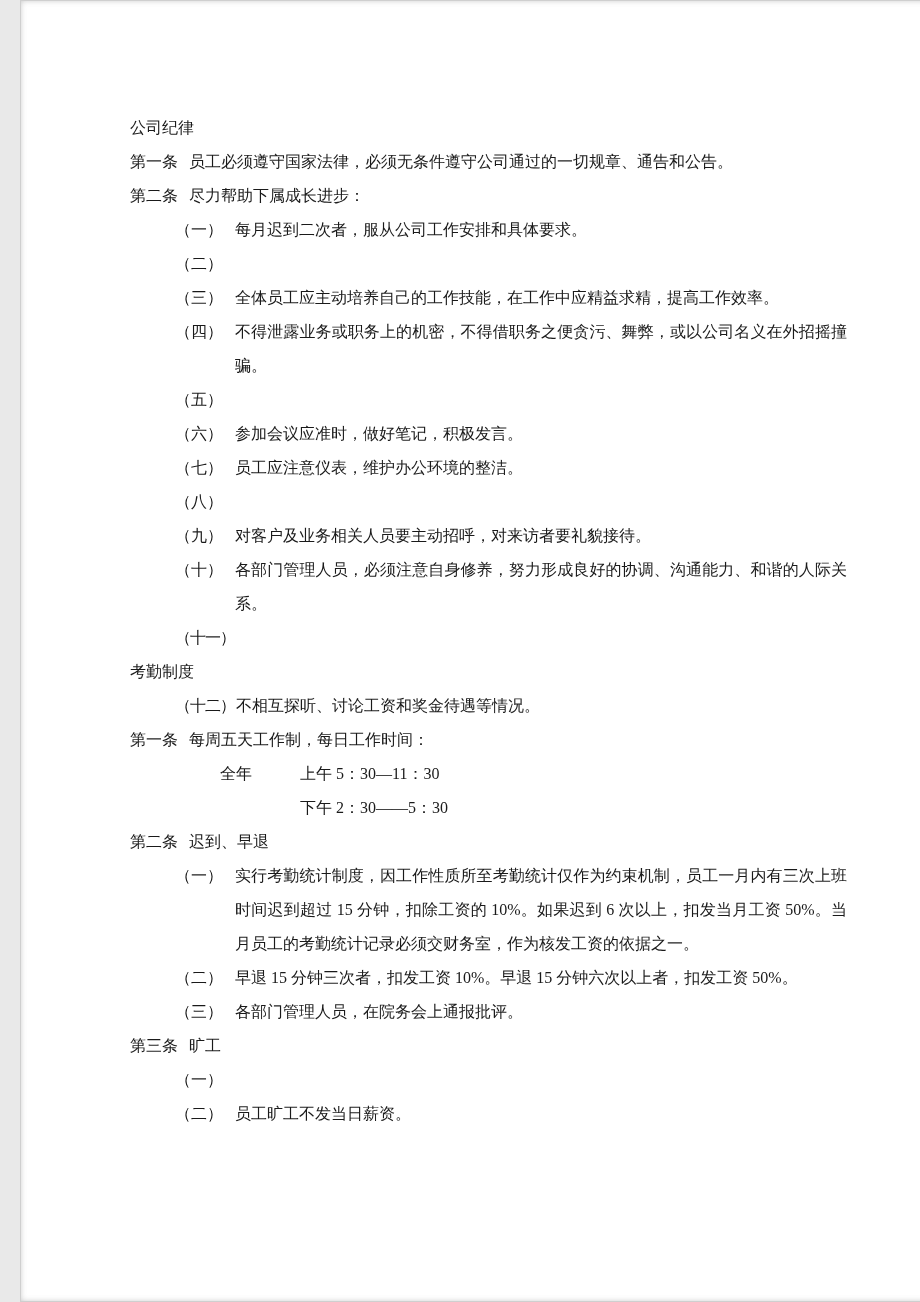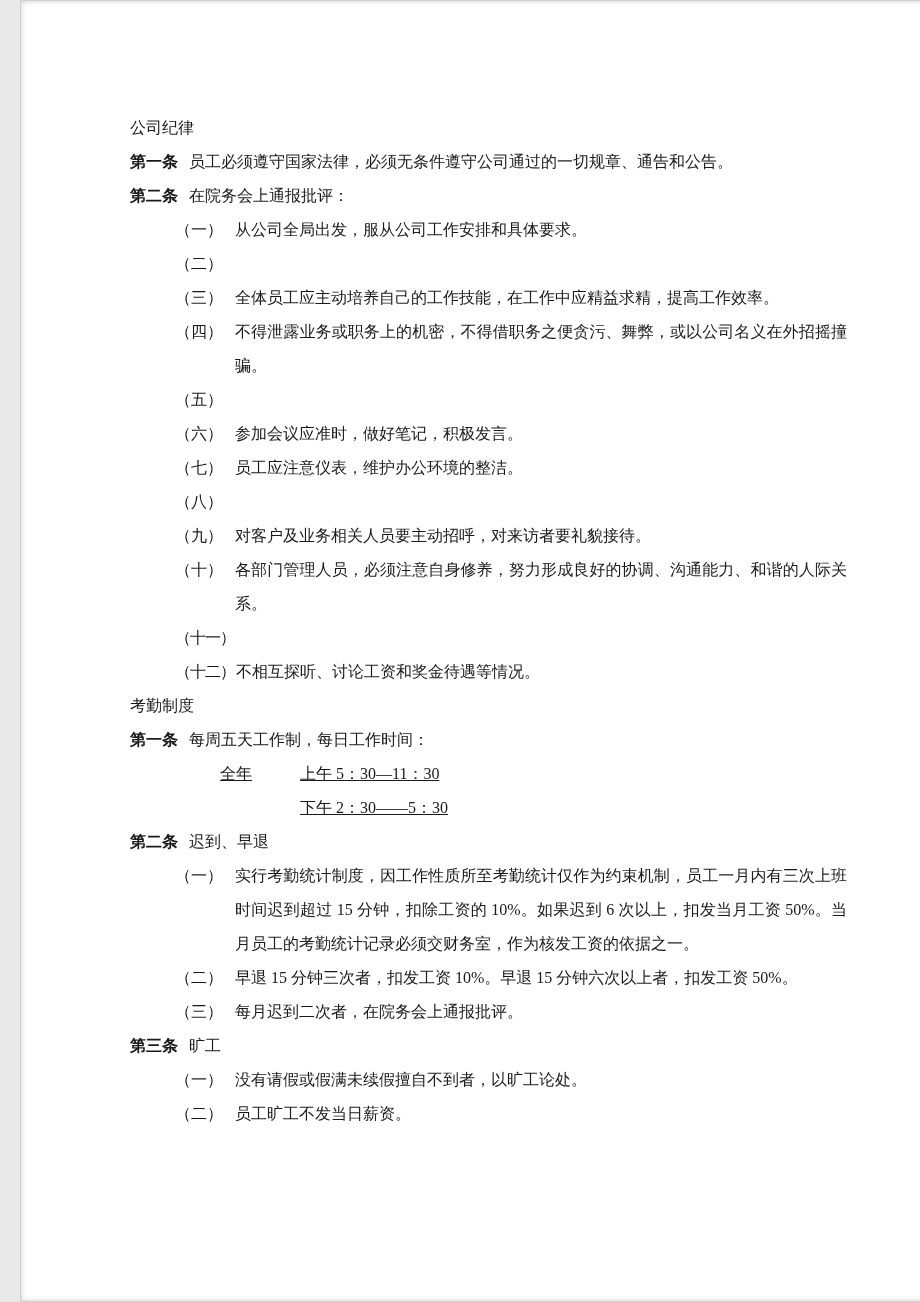--- a/index.html
+++ b/index.html
@@ -15,47 +15,47 @@
     font-family: "Liberation Serif", "DejaVu Serif", serif;
     font-size: 16px;
     line-height: 34px;
     padding: 111px 93px 0 110px;
     overflow: hidden;
     box-shadow: inset 0 0 0 1px #cfcfcf, inset 0 0 6px rgba(110,110,110,0.45);
   }
   .block { text-align: justify; text-justify: inter-character; }
   .heading { }
   .article { display: flex; }
-  .article .label { flex: 0 0 auto; margin-right: 11px; white-space: nowrap; font-weight: bold; }
+  .article .label { flex: 0 0 auto; margin-right: 11px; white-space: nowrap; }
   .article .text { flex: 1 1 auto; }
   .item { display: flex; padding-left: 45px; }
   .item .num { flex: 0 0 auto; margin-right: 12px; white-space: nowrap; }
   .item .num.long { letter-spacing: -1px; margin-right: 1px; }
   .item .text { flex: 1 1 auto; }
-  .schedule { display: flex; padding-left: 90px; text-decoration: underline; }
+  .schedule { display: flex; padding-left: 90px; }
   .schedule .slabel { flex: 0 0 80px; white-space: nowrap; }
   .schedule .text { flex: 0 0 auto; white-space: nowrap; }
 </style>
 </head>
 <body>
 
 <div class="page" style="background: #ffffff; color: rgb(26, 26, 26); margin-left: 20px;">
   <div>
       <div class="block heading"><span class="htext">公司纪律</span></div>
       <div class="block article">
         <span class="label">第一条</span>
         <span class="text">员工必须遵守国家法律，必须无条件遵守公司通过的一切规章、通告和公告。</span>
       </div>
       <div class="block article">
         <span class="label">第二条</span>
-        <span class="text">在院务会上通报批评：</span>
+        <span class="text">尽力帮助下属成长进步：</span>
       </div>
       <div class="block item">
         <span class="num">（一）</span>
-        <div class="text">从公司全局出发，服从公司工作安排和具体要求。</div>
+        <div class="text">每月迟到二次者，服从公司工作安排和具体要求。</div>
       </div>
       <div class="block item">
         <span class="num">（二）</span>
       </div>
       <div class="block item">
         <span class="num">（三）</span>
         <div class="text">全体员工应主动培养自己的工作技能，在工作中应精益求精，提高工作效率。</div>
       </div>
       <div class="block item">
         <span class="num">（四）</span>
@@ -79,25 +79,25 @@
         <span class="num">（九）</span>
         <div class="text">对客户及业务相关人员要主动招呼，对来访者要礼貌接待。</div>
       </div>
       <div class="block item">
         <span class="num">（十）</span>
         <div class="text">各部门管理人员，必须注意自身修养，努力形成良好的协调、沟通能力、和谐的人际关系。</div>
       </div>
       <div class="block item">
         <span class="num long">（十一）</span>
       </div>
+      <div class="block heading"><span class="htext">考勤制度</span></div>
       <div class="block item">
         <span class="num long">（十二）</span>
         <div class="text">不相互探听、讨论工资和奖金待遇等情况。</div>
       </div>
-      <div class="block heading"><span class="htext">考勤制度</span></div>
       <div class="block article">
         <span class="label">第一条</span>
         <span class="text">每周五天工作制，每日工作时间：</span>
       </div>
       <div class="block schedule">
         <span class="slabel">全年</span>
         <span class="text">上午 5：30—11：30</span>
       </div>
       <div class="block schedule">
         <span class="slabel"></span>
@@ -110,28 +110,27 @@
       <div class="block item">
         <span class="num">（一）</span>
         <div class="text">实行考勤统计制度，因工作性质所至考勤统计仅作为约束机制，员工一月内有三次上班时间迟到超过 15 分钟，扣除工资的 10%。如果迟到 6 次以上，扣发当月工资 50%。当月员工的考勤统计记录必须交财务室，作为核发工资的依据之一。</div>
       </div>
       <div class="block item">
         <span class="num">（二）</span>
         <div class="text">早退 15 分钟三次者，扣发工资 10%。早退 15 分钟六次以上者，扣发工资 50%。</div>
       </div>
       <div class="block item">
         <span class="num">（三）</span>
-        <div class="text">每月迟到二次者，在院务会上通报批评。</div>
+        <div class="text">各部门管理人员，在院务会上通报批评。</div>
       </div>
       <div class="block article">
         <span class="label">第三条</span>
         <span class="text">旷工</span>
       </div>
       <div class="block item">
         <span class="num">（一）</span>
-        <div class="text">没有请假或假满未续假擅自不到者，以旷工论处。</div>
       </div>
       <div class="block item">
         <span class="num">（二）</span>
         <div class="text">员工旷工不发当日薪资。</div>
       </div>
     </div>
 </div>
 
 </body></html>

